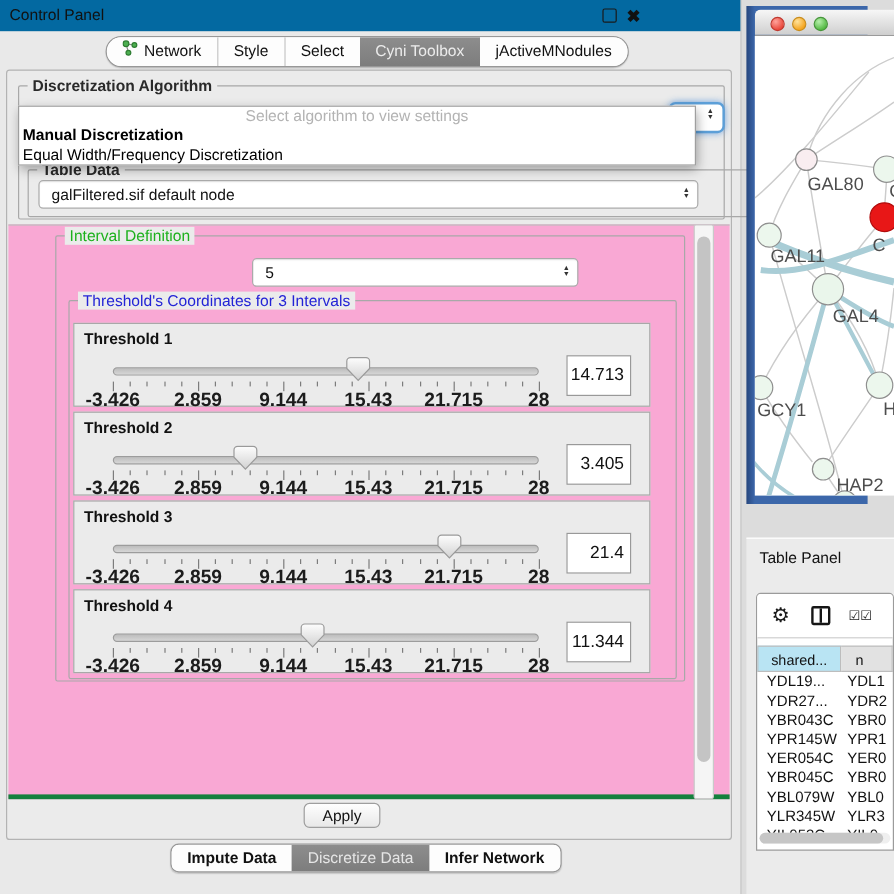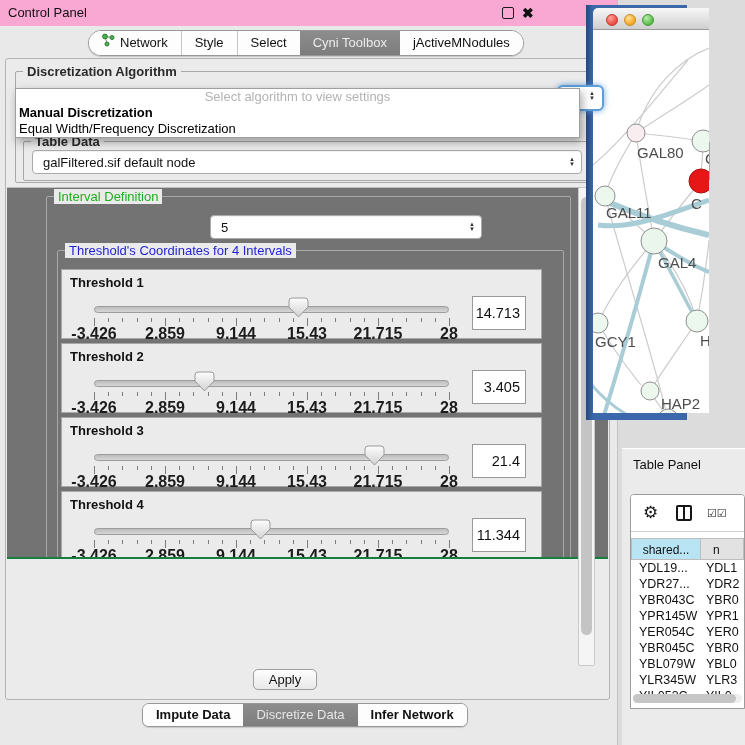--- a/index.html
+++ b/index.html
@@ -2,21 +2,21 @@
 <html><head>
 <meta charset="utf-8">
 <style>
   * { margin:0; padding:0; box-sizing:border-box; }
   html,body { width:745px; height:745px; }
   body { font-family:"Liberation Sans", sans-serif; background:#dcdcdc; position:relative; overflow:hidden; }
   .stage { position:absolute; inset:0; }
 
   
   .cp-window { position:absolute; left:0; top:0; width:618px; height:745px; background:#e9e9e9; border-right:1px solid #c2c2c2; }
-  .cp-titlebar { position:absolute; left:0; top:0; width:100%; height:26px; background:#f9a8d4; }
+  .cp-titlebar { position:absolute; left:0; top:0; width:100%; height:26px; background:#0369a1; }
   .cp-title { position:absolute; left:8px; top:0; line-height:26px; font-size:13px; color:#111; }
   .float-btn { position:absolute; left:502px; top:7px; width:12px; height:12px; border:1.6px solid #1a1a1a; border-radius:2px; background:transparent; }
   .close-btn { position:absolute; left:522px; top:4px; font-size:14px; font-weight:bold; color:#111; line-height:18px; }
 
   
   .top-tabs { position:absolute; left:88px; top:30px; display:inline-flex; height:26px; border:1px solid #989898; border-radius:13px; overflow:hidden; background:#fff; box-shadow:0 1px 1px rgba(0,0,0,.15); }
   .tab { height:24px; line-height:24px; padding:0 13px; font-size:13px; color:#111; background:#fdfdfd; white-space:nowrap; display:flex; align-items:center; gap:5px; }
   .tab.sep { border-left:1px solid #c6c6c6; }
   .tab.selected { background:linear-gradient(#8d8d8d,#7d7d7d); color:#ececec; }
 
@@ -39,21 +39,21 @@
 
   .td-combo { left:8px; top:8px; width:550px; height:24px; }
 
   
   .dropdown { position:absolute; left:9px; top:29px; width:565px; height:50px; background:#fff; border:1px solid #9f9f9f; box-shadow:2px 4px 9px rgba(0,0,0,.35); z-index:50; }
   .dd-prompt { height:16px; line-height:16px; text-align:center; color:#b3b3b3; font-size:13px; }
   .dd-opt { height:16px; line-height:16px; padding-left:3px; font-size:13px; color:#000; white-space:nowrap; }
   .dd-opt.first { font-weight:bold; }
 
   
-  .scrollpane { position:absolute; left:1px; top:128px; width:601px; height:372px; border-top:1px solid #bdbdbd; border-bottom:2px solid #15803d; background:#737373; overflow:hidden; }
+  .scrollpane { position:absolute; left:1px; top:128px; width:601px; height:479px; border-top:1px solid #bdbdbd; border-bottom:4px solid #15803d; background:#f9a8d4; overflow:hidden; }
   .vscroll { position:absolute; left:572px; top:128px; width:17px; height:479px; background:#f5f5f5; border:1px solid #c9c9c9; border-radius:2px; }
   .vscroll .thumb { position:absolute; left:2px; top:9px; width:11px; height:438px; background:#c4c4c4; border-radius:7px; }
 
   .interval-group { left:39px; top:8px; width:525px; height:372px; }
   .noi-label { position:absolute; left:38px; top:18px; height:24px; line-height:24px; font-size:13px; font-weight:bold; color:#111; }
   .noi-combo { left:163px; top:18px; width:272px; height:24px; }
   .thr-group { left:10px; top:53px; width:507px; height:316px; }
 
   .thr-panel { position:absolute; left:3px; width:481px; height:70px; border:1px solid #a8a8a8; background:#ebebeb; }
   .thr-label { position:absolute; left:8px; top:5px; font-size:13px; font-weight:bold; color:#111; }
@@ -70,21 +70,21 @@
   .list-scroll { position:absolute; right:1px; top:1px; width:12px; height:44px; background:#f0f0f0; }
   .list-scroll .thumb { position:absolute; left:1px; top:1px; width:10px; height:30px; background:#b9bfc7; border-radius:5px; }
 
   .apply-btn { position:absolute; left:247px; top:610px; width:64px; height:21px; background:linear-gradient(#fefefe,#e8e8e8); border:1px solid #9e9e9e; border-radius:5px; font-size:13px; color:#111; font-family:"Liberation Sans",sans-serif; }
 
   .bottom-tabs { position:absolute; left:142px; top:703px; display:inline-flex; height:24px; border:1px solid #989898; border-radius:7px; overflow:hidden; background:#fff; box-shadow:0 1px 1px rgba(0,0,0,.15); }
   .btab { height:22px; line-height:22px; padding:0 13px; font-size:13px; font-weight:bold; color:#111; background:#fdfdfd; white-space:nowrap; }
   .btab.selected { background:linear-gradient(#8d8d8d,#7d7d7d); color:#e6e6e6; font-weight:normal; }
 
   
-  .net-window { position:absolute; left:586px; top:5px; width:101px; height:415px; background:linear-gradient(90deg,#27477e,#3c67aa 7px); }
+  .net-window { position:absolute; left:622px; top:5px; width:101px; height:415px; background:linear-gradient(90deg,#27477e,#3c67aa 7px); }
   .net-titlebar { position:absolute; left:7px; top:3px; width:116px; height:22px; background:linear-gradient(#f7f7f7,#cfcfcf); border-top-left-radius:5px; border-bottom:1px solid #9a9a9a; }
   .tl { position:absolute; top:5.5px; width:12px; height:12px; border-radius:50%; }
   .tl.red { left:13px; background:radial-gradient(circle at 35% 30%, #ffa39b, #ea4b3f 70%); border:1px solid #c03930; }
   .tl.yellow { left:31px; background:radial-gradient(circle at 35% 30%, #ffe29a, #f5a623 70%); border:1px solid #c98d1d; }
   .tl.green { left:49px; background:radial-gradient(circle at 35% 30%, #b6efab, #57bb47 70%); border:1px solid #46953a; }
   .net-canvas { position:absolute; left:7px; top:25px; width:116px; height:383px; background:#fff; overflow:hidden; }
 
   
   .tp-area { position:absolute; left:622px; top:448px; width:123px; height:297px; background:#ebebeb; border-top:1px solid #fff; }
   .tp-title { position:absolute; left:11px; top:8px; font-size:13px; color:#111; }
@@ -188,21 +188,21 @@
         <div class="group interval-group">
           <span class="gtitle green">Interval Definition</span>
           <div class="combobox noi-combo">
             <span class="val">5</span>
             <span class="spinner">
                 <span>▲</span>
                 <span>▼</span>
               </span>
           </div>
           <div class="group thr-group">
-            <span class="gtitle blue">Threshold's Coordinates for 4 Intervals</span>
+            <span class="gtitle blue">Threshold's Coordinates for 3 Intervals</span>
             <div id="thresholdList">
                 <div class="thr-panel" style="top: 18px;">
                   <div class="thr-label">Threshold 1</div>
                   <div class="thr-track"></div>
                   <span class="tick" style="left: 32px; height: 8px;"></span>
                   <span class="tick" style="left: 46.2px; height: 4px;"></span>
                   <span class="tick" style="left: 60.4px; height: 4px;"></span>
                   <span class="tick" style="left: 74.6px; height: 4px;"></span>
                   <span class="tick" style="left: 88.8px; height: 4px;"></span>
                   <span class="tick" style="left: 103px; height: 8px;"></span>

